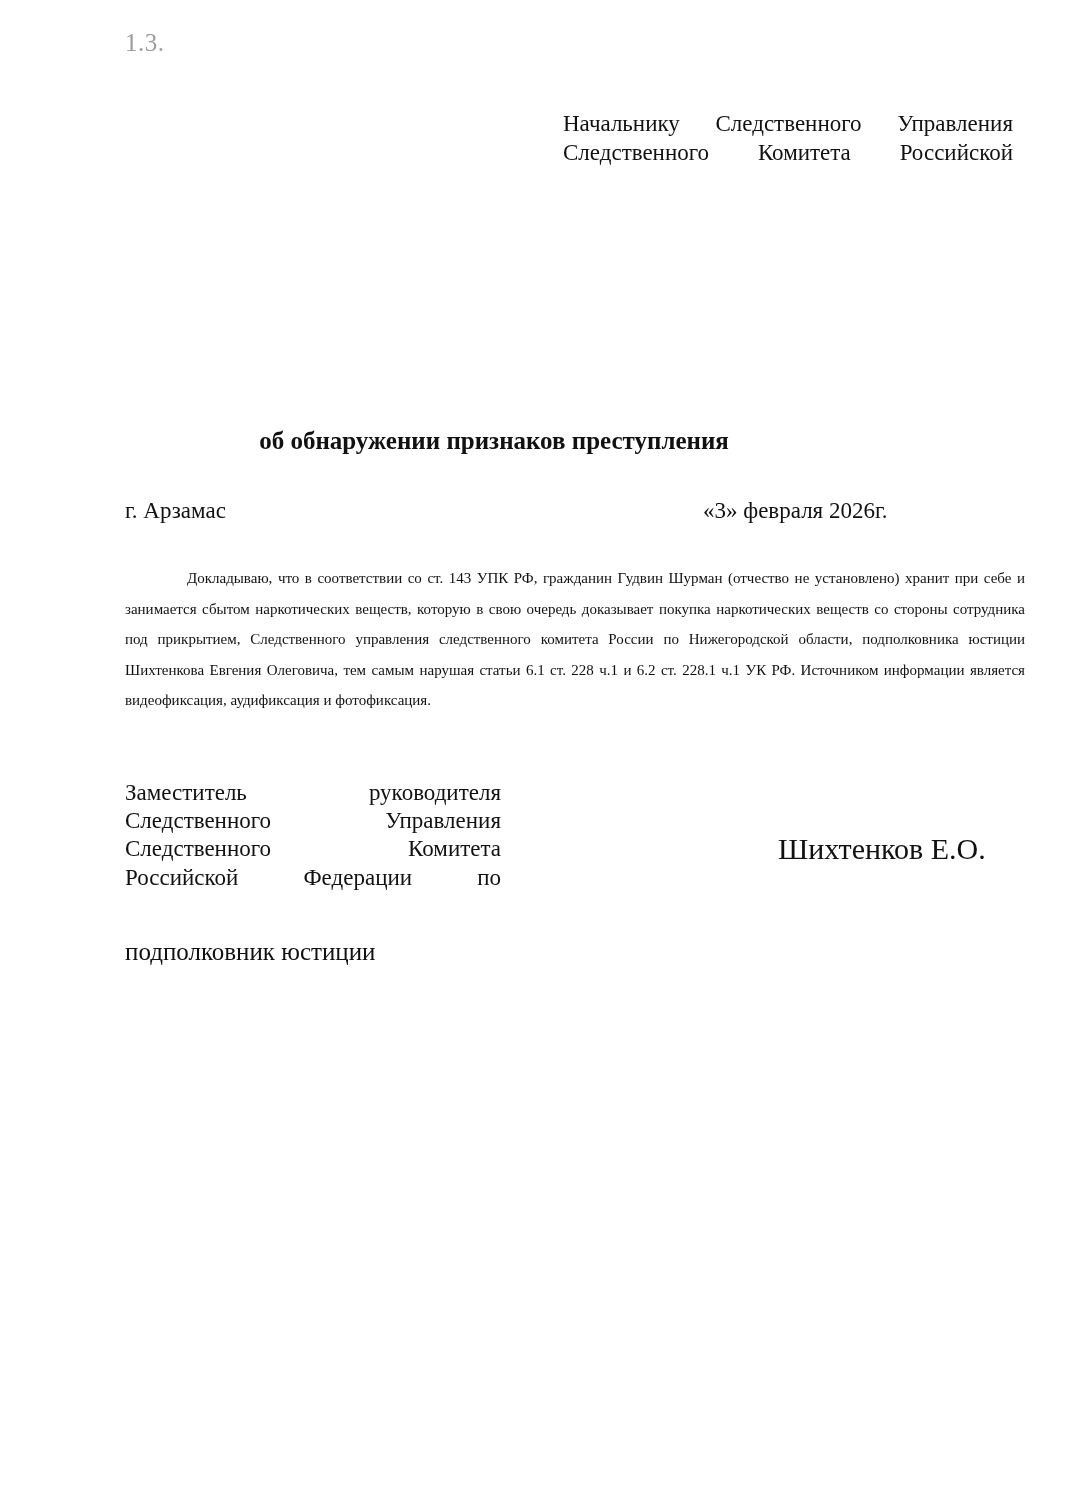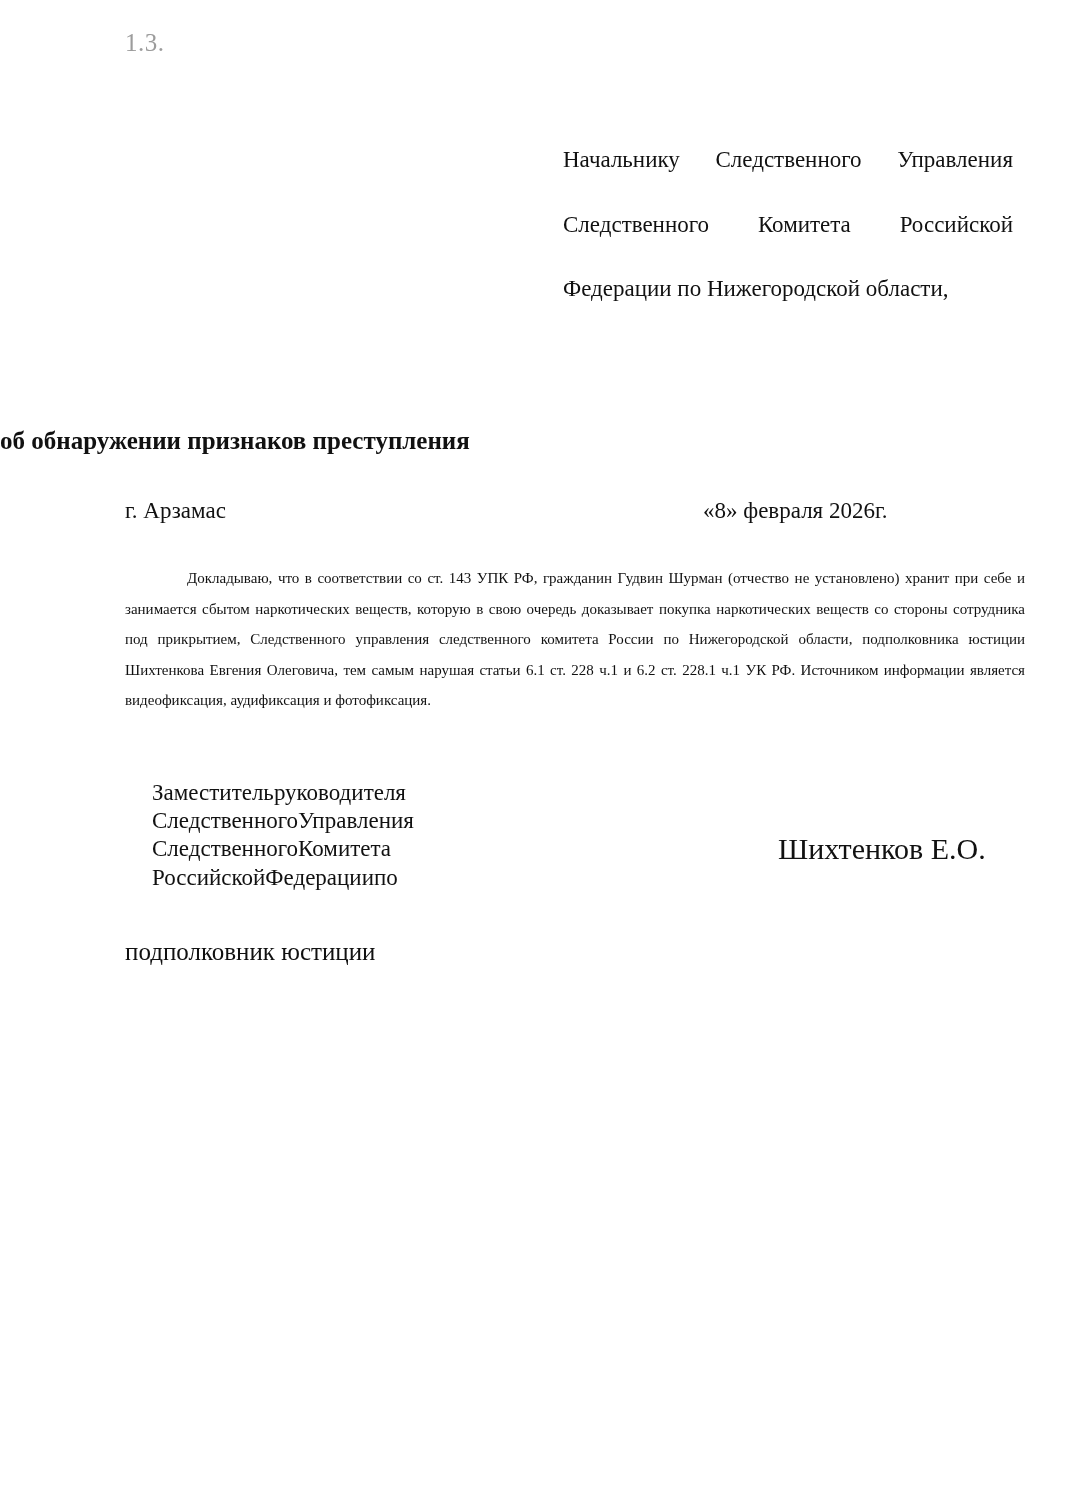--- a/index.html
+++ b/index.html
@@ -42,21 +42,20 @@
     top: 110px;
     width: 450px;
     font-size: 23px;
     line-height: 28.5px;
     text-align: justify;
     text-align-last: left;
   }
   .addressee .ln {
     display: block;
     text-align: justify;
-    margin-top: 36px;
   }
   .addressee .ln.j {
     
     display: flex;
     justify-content: space-between;
   }
   .addressee .ln.last {
     display: block;
   }
 
@@ -70,20 +69,21 @@
     font-size: 28px;
     font-weight: bold;
     letter-spacing: 0.6px;
     line-height: 1.2;
   }
   .title-sub {
     position: absolute;
     left: 0;
     top: 426px;
     width: 988px;
+    text-align: center;
     font-size: 25px;
     font-weight: bold;
     line-height: 1.2;
   }
 
   
   .placedate {
     position: absolute;
     left: 125px;
     top: 497px;
@@ -120,21 +120,21 @@
     position: absolute;
     left: 125px;
     top: 779px;
     width: 376px;
     font-size: 23px;
     line-height: 28.2px;
     text-align: justify;
   }
   .sign-block .sl {
     display: flex;
-    margin-left: 27px;
+    justify-content: space-between;
   }
   .sign-block .sl.plain {
     display: block;
   }
 
   .sign-name {
     position: absolute;
     left: 778px;
     top: 835px;
     font-size: 30px;
@@ -162,29 +162,28 @@
     <span class="ln j">
       <span>Начальнику</span>
       <span>Следственного</span>
       <span>Управления</span>
     </span>
     <span class="ln j">
       <span>Следственного</span>
       <span>Комитета</span>
       <span>Российской</span>
     </span>
-    <span class="ln last">Федерации по Нижегородской области,</span>
   </div>
 
 
   <div class="title-sub">об обнаружении признаков преступления</div>
 
   <div class="placedate">
     <span class="city">г. Арзамас</span>
-    <span class="date">«8» февраля 2026г.</span>
+    <span class="date">«3» февраля 2026г.</span>
   </div>
 
   <div class="body-text">Докладываю, что в соответствии со ст. 143 УПК РФ, гражданин Гудвин Шурман (отчество не установлено) хранит при себе и занимается сбытом наркотических веществ, которую в свою очередь доказывает покупка наркотических веществ со стороны сотрудника под прикрытием, Следственного управления следственного комитета России по Нижегородской области, подполковника юстиции Шихтенкова Евгения Олеговича, тем самым нарушая статьи 6.1 ст. 228 ч.1 и 6.2 ст. 228.1 ч.1 УК РФ. Источником информации является видеофиксация, аудификсация и фотофиксация.</div>
 
   <div class="sign-block">
     <span class="sl">
       <span>Заместитель</span>
       <span>руководителя</span>
     </span>
     <span class="sl">

